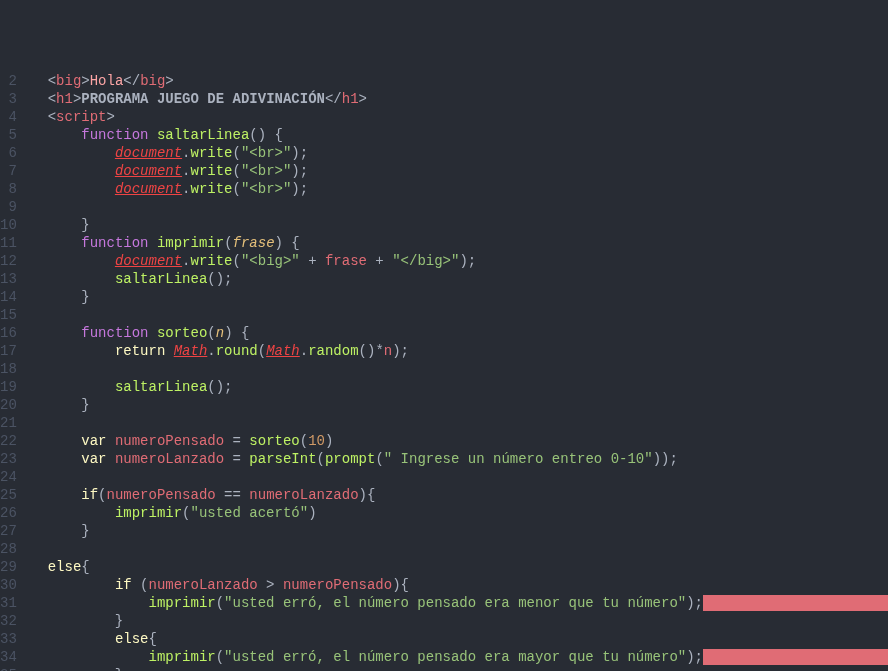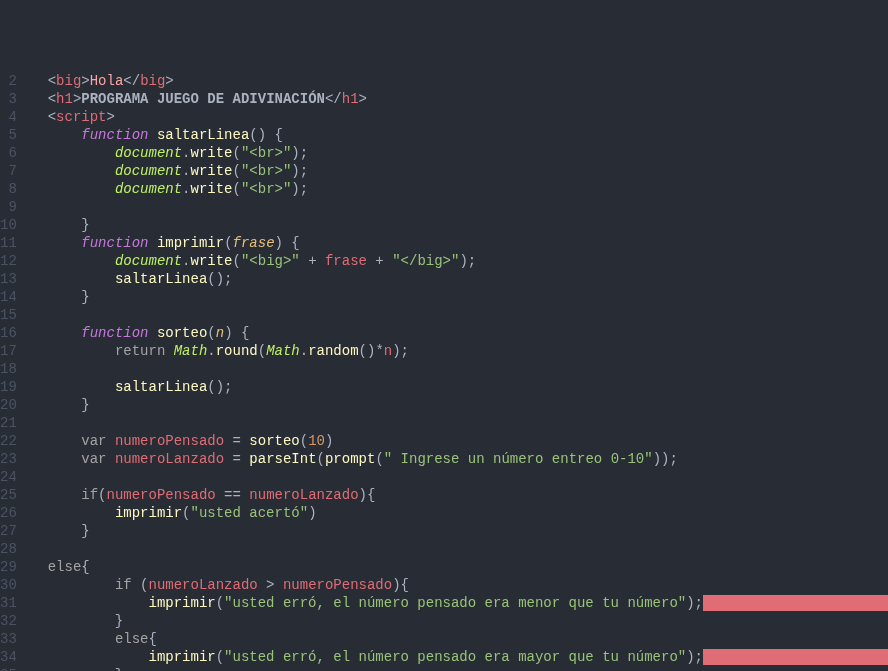--- a/index.html
+++ b/index.html
@@ -27,26 +27,26 @@
   .line { height: 18px; }
   .err-marker {
     display: inline-block;
     background: #e06c75;
     height: 16px;
     vertical-align: middle;
   }
   
   .c-tag    { color: #e06c75; text-align: center; }
   .c-punc   { color: #abb2bf; }
-  .c-kw     { color: #c678dd; font-style: italic; }
-  .c-kw2    { color: #a3a3a3; }
-  .c-fn     { color: #fef9c3; }
+  .c-kw     { color: #c678dd; }
+  .c-kw2    { color: #fef9c3; }
+  .c-fn     { color: #bef264; }
   .c-var    { color: #e06c75; }
   .c-param  { color: #e5c07b; font-style: italic; }
-  .c-obj    { color: #bef264; font-style: italic; }
+  .c-obj    { color: #ef4444; font-style: italic; text-decoration: underline; }
   .c-str    { color: #98c379; }
   .c-num    { color: #d19a66; }
   .c-plain  { color: #fca5a5; }
   .c-html   { color: #abb2bf; font-weight: bold; }
 </style>
 </head>
 <body>
 
 
 

